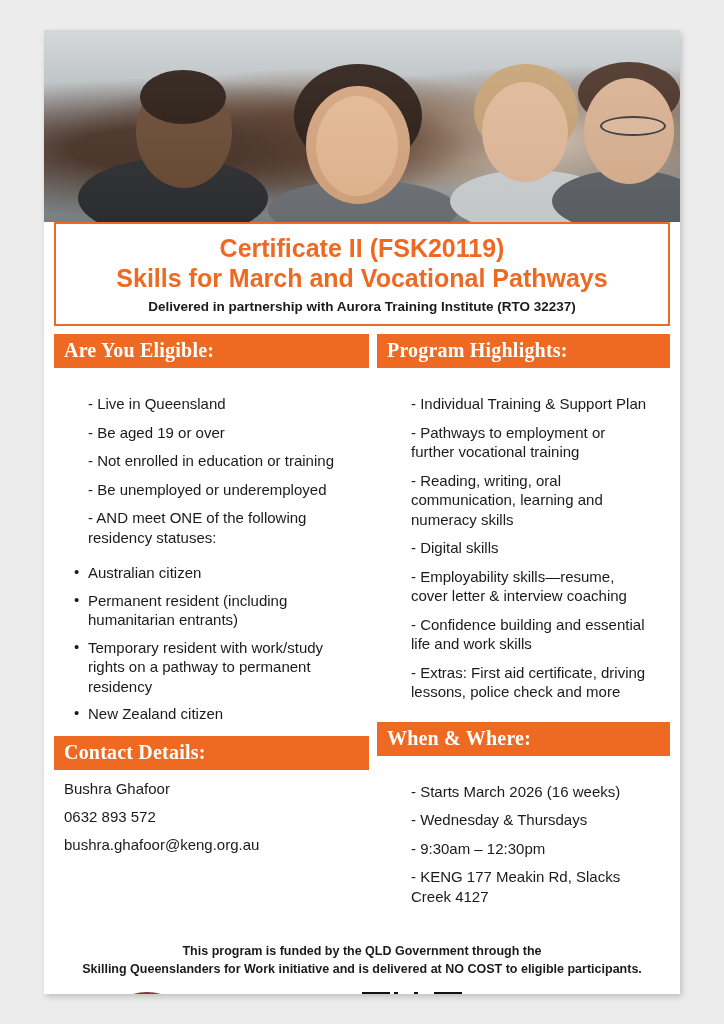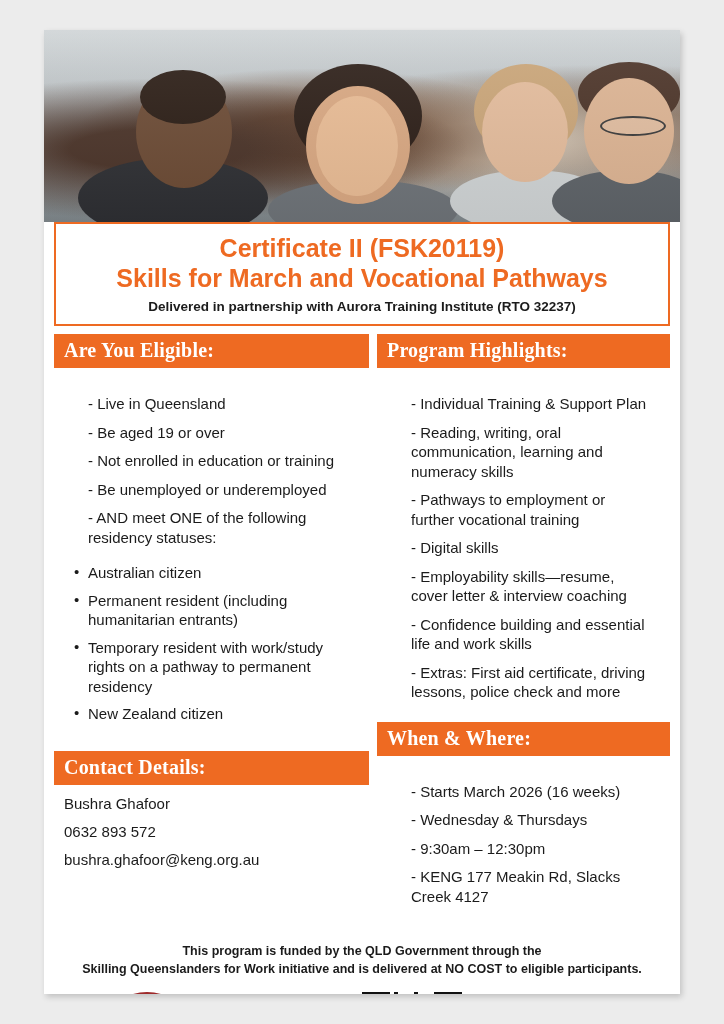--- a/index.html
+++ b/index.html
@@ -141,21 +141,21 @@
     position: absolute;
     left: 0;
     top: -1px;
     font-size: 15px;
   }
 
   .right-list li { margin-bottom: 10px; }
 
   .when-hdr { margin-top: 0; }
 
-  .contact-hdr { margin-top: 15px; }
+  .contact-hdr { margin-top: 0; }
   .contact-body { padding: 10px 6px 4px 10px; }
   .contact-body div {
     font-size: 15px;
     color: #1b1b1b;
     margin-bottom: 11px;
   }
 
   
   .funding {
     text-align: center;
@@ -328,22 +328,22 @@
         <div>0632 893 572</div>
         <div>bushra.ghafoor@keng.org.au</div>
       </div>
     </div>
 
     <div class="col-right">
       <div class="hdr">Program Highlights:</div>
       <div class="panel">
         <ul class="plain right-list">
           <li>- Individual Training &amp; Support Plan</li>
+          <li>- Pathways to employment or further vocational training</li>
           <li>- Reading, writing, oral communication, learning and numeracy skills</li>
-          <li>- Pathways to employment or further vocational training</li>
           <li>- Digital skills</li>
           <li>- Employability skills—resume, cover letter &amp; interview coaching</li>
           <li>- Confidence building and essential life and work skills</li>
           <li>- Extras: First aid certificate, driving lessons, police check and more</li>
         </ul>
       </div>
 
       <div class="hdr when-hdr">When &amp; Where:</div>
       <div class="panel">
         <ul class="plain">

